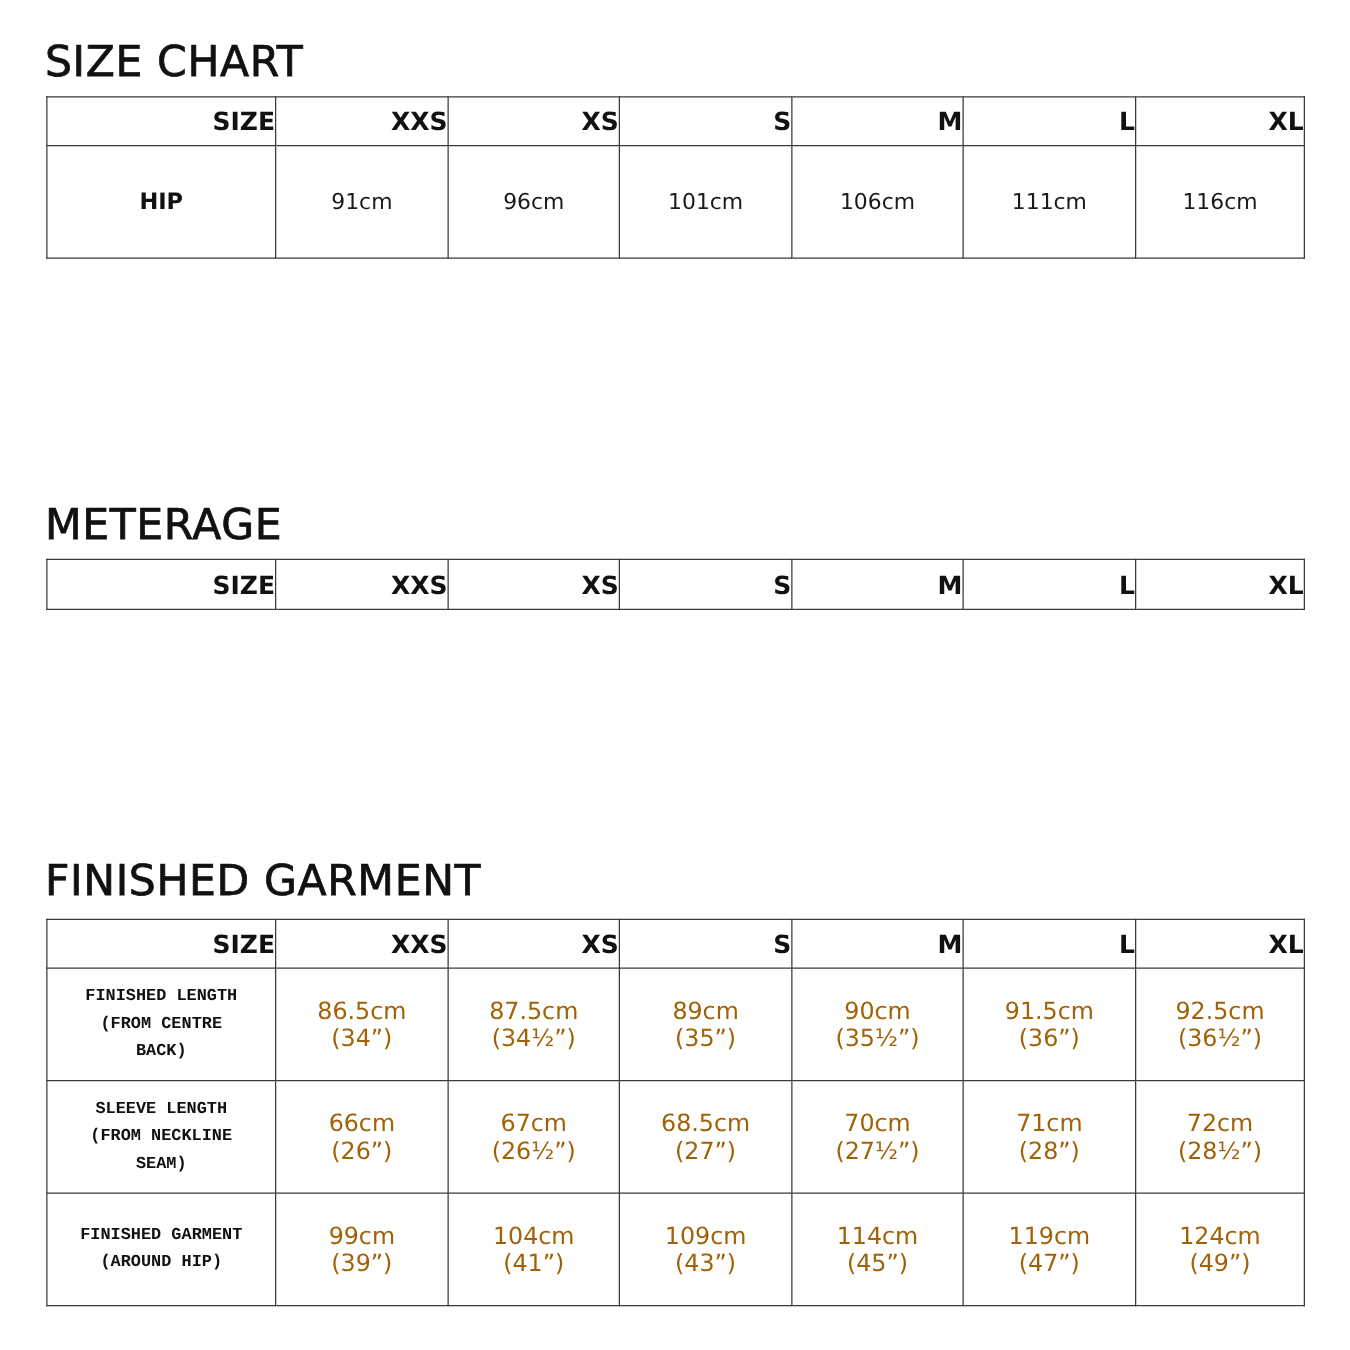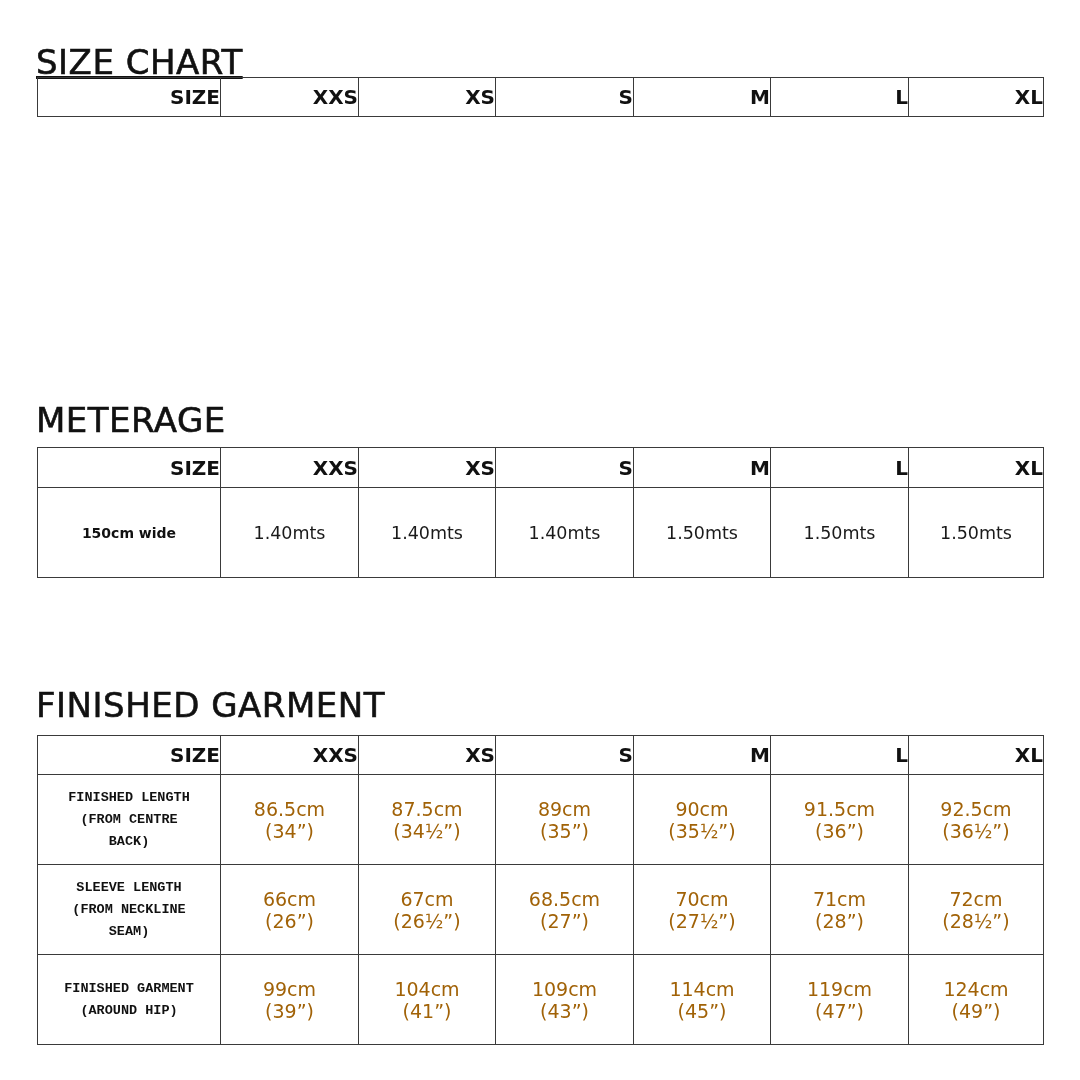--- a/index.html
+++ b/index.html
@@ -89,40 +89,49 @@
     #t2 tr.head { height: 40px; }
     #t2 tr.body { height: 90px; }
 
     #t3 { top: 735px; }
     #t3 tr.head { height: 39px; }
     #t3 tr.body { height: 90px; }
   </style>
 </head>
 <body>
 
-<h1 class="section-title" style="top:45px;text-decoration:underline;">SIZE CHART</h1>
+<h1 class="section-title" style="top:33px;">SIZE CHART</h1>
 <table class="grid" id="t1">
   <colgroup>
       <col class="c0">
       <col class="c1">
       <col class="c2">
       <col class="c3">
       <col class="c4">
       <col class="c5">
       <col class="c6">
     </colgroup>
   <tbody>
       <tr class="head">
     <th>SIZE</th>
     <th>XXS</th>
     <th>XS</th>
     <th>S</th>
     <th>M</th>
     <th>L</th>
     <th>XL</th>
+  </tr>
+  <tr class="body">
+    <td class="rowlabel">HIP</td>
+    <td class="val">91cm</td>
+    <td class="val">96cm</td>
+    <td class="val">101cm</td>
+    <td class="val">106cm</td>
+    <td class="val">111cm</td>
+    <td class="val">116cm</td>
   </tr>
 </tbody>
   </table>
 
 <h1 class="section-title" style="top:403px;">METERAGE</h1>
 <table class="grid" id="t2">
   <colgroup>
       <col class="c0">
       <col class="c1">
       <col class="c2">
@@ -134,29 +143,20 @@
   <tbody>
       <tr class="head">
     <th>SIZE</th>
     <th>XXS</th>
     <th>XS</th>
     <th>S</th>
     <th>M</th>
     <th>L</th>
     <th>XL</th>
   </tr>
-  <tr class="body">
-    <td class="rowlabel small">150cm wide</td>
-    <td class="val">1.40mts</td>
-    <td class="val">1.40mts</td>
-    <td class="val">1.40mts</td>
-    <td class="val">1.50mts</td>
-    <td class="val">1.50mts</td>
-    <td class="val">1.50mts</td>
-  </tr>
 </tbody>
   </table>
 
 <h1 class="section-title" style="top:688px;">FINISHED GARMENT</h1>
 <table class="grid" id="t3">
   <colgroup>
       <col class="c0">
       <col class="c1">
       <col class="c2">
       <col class="c3">

